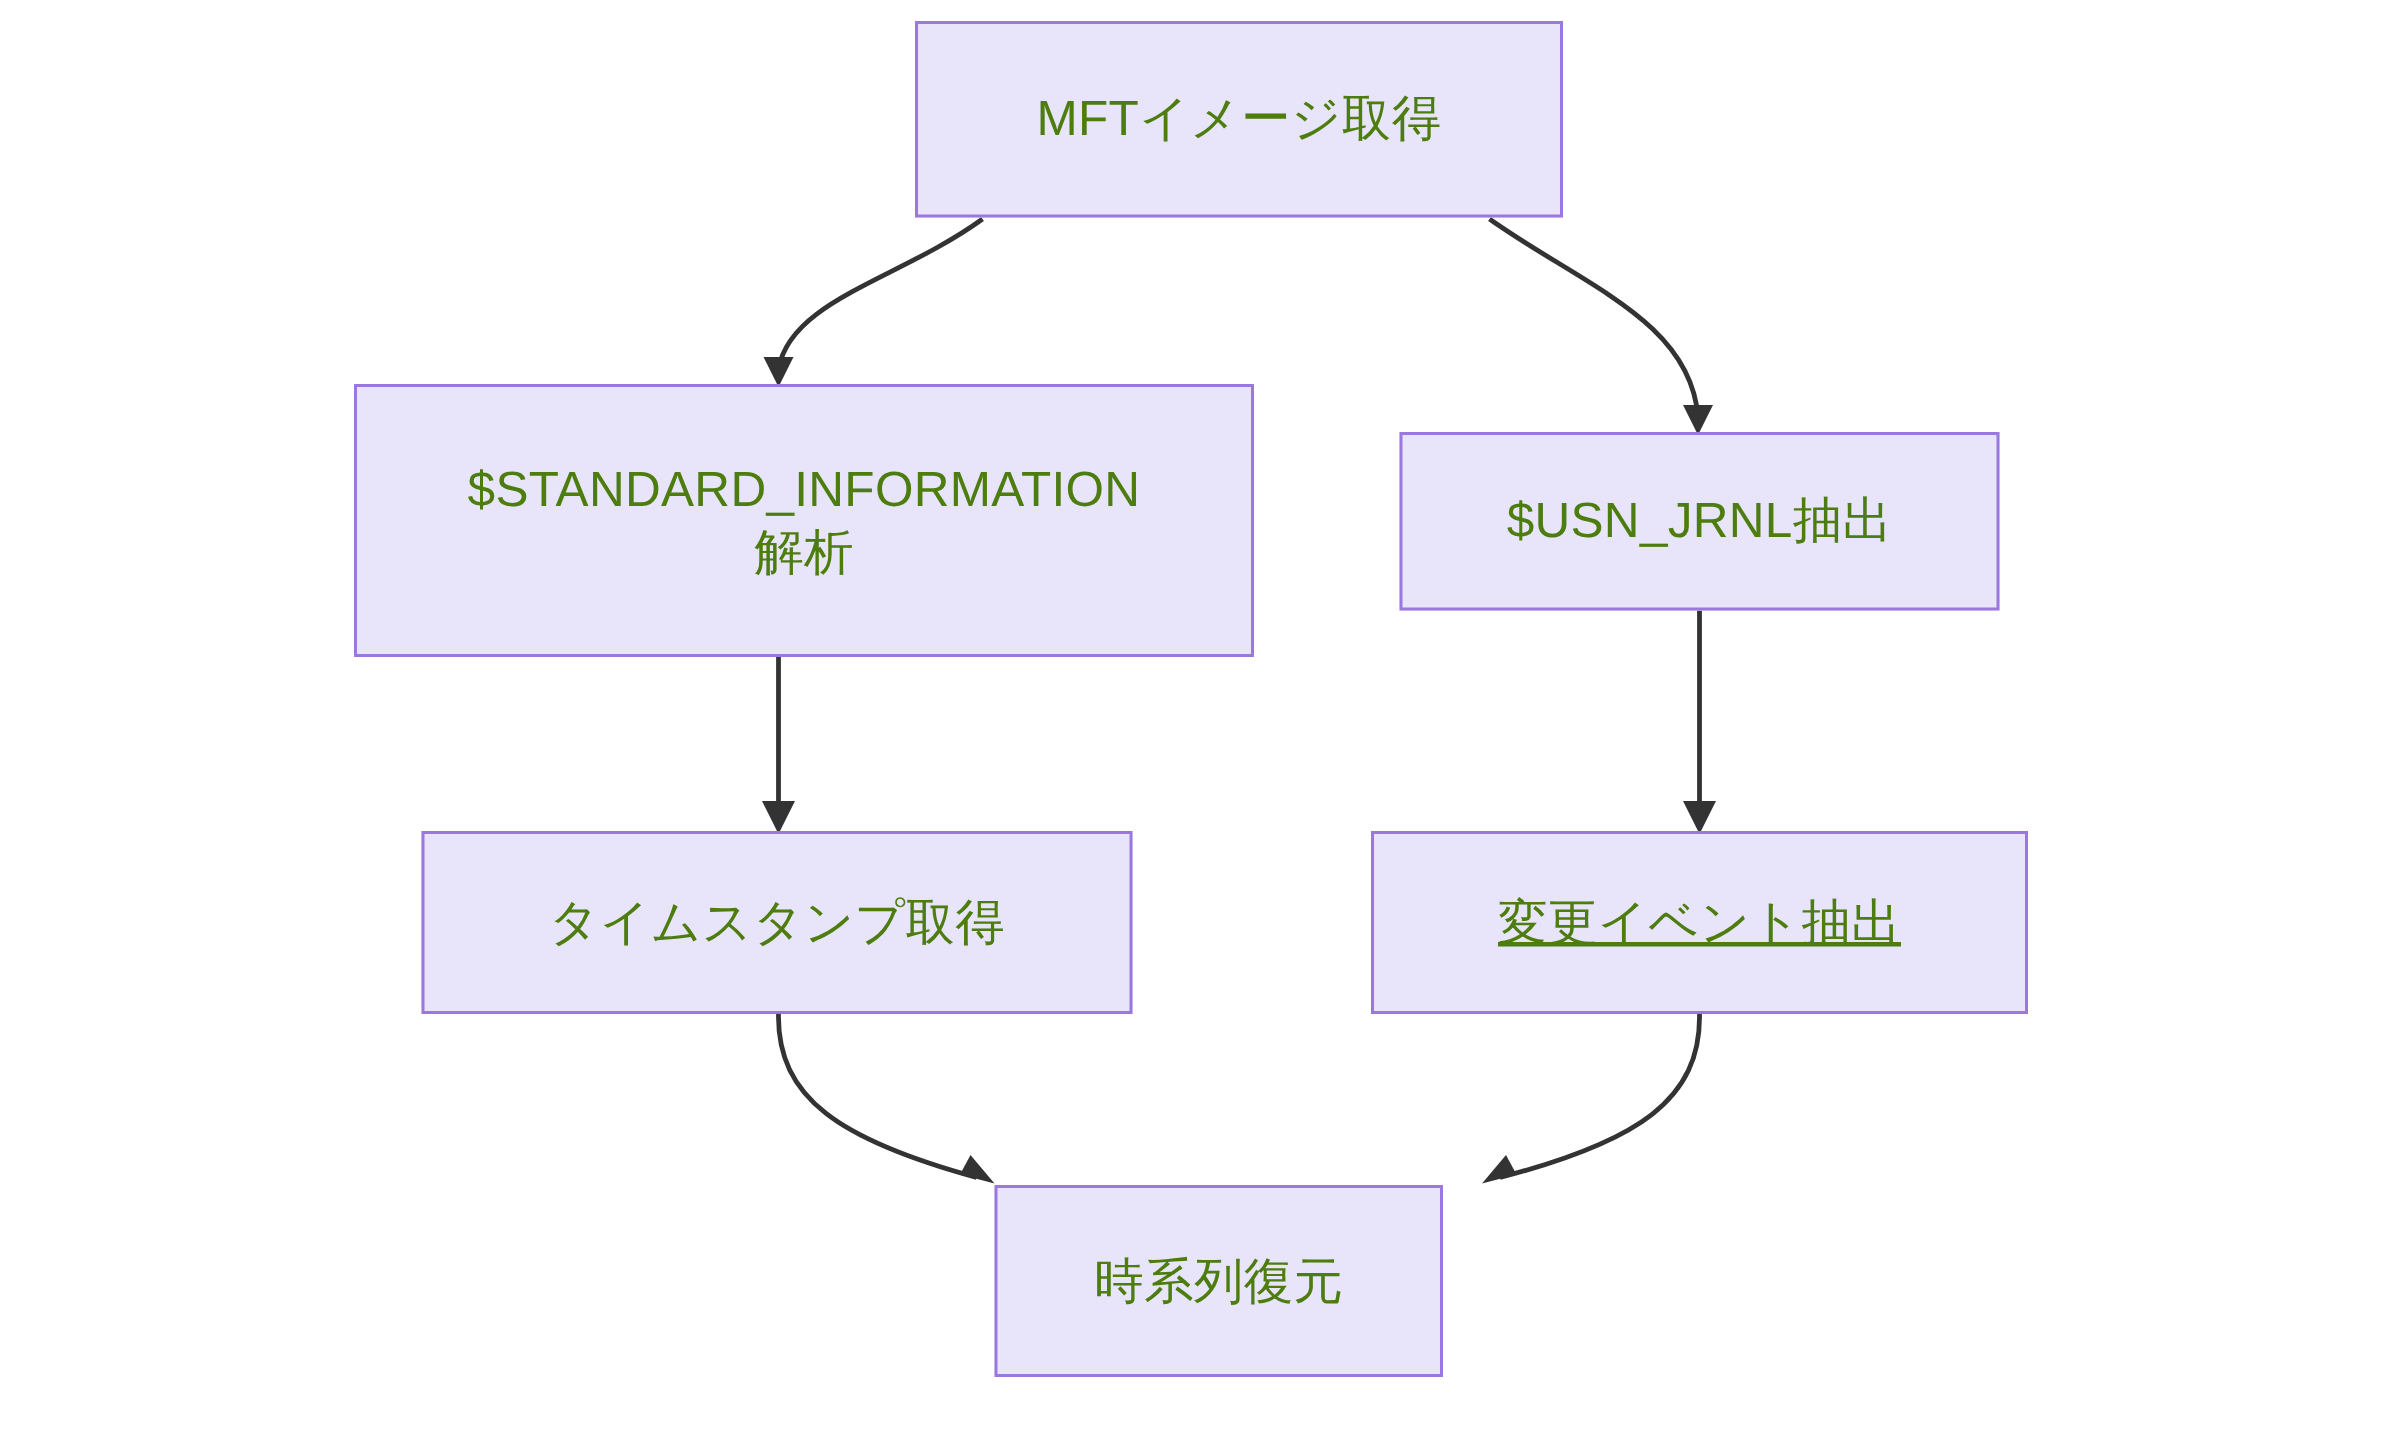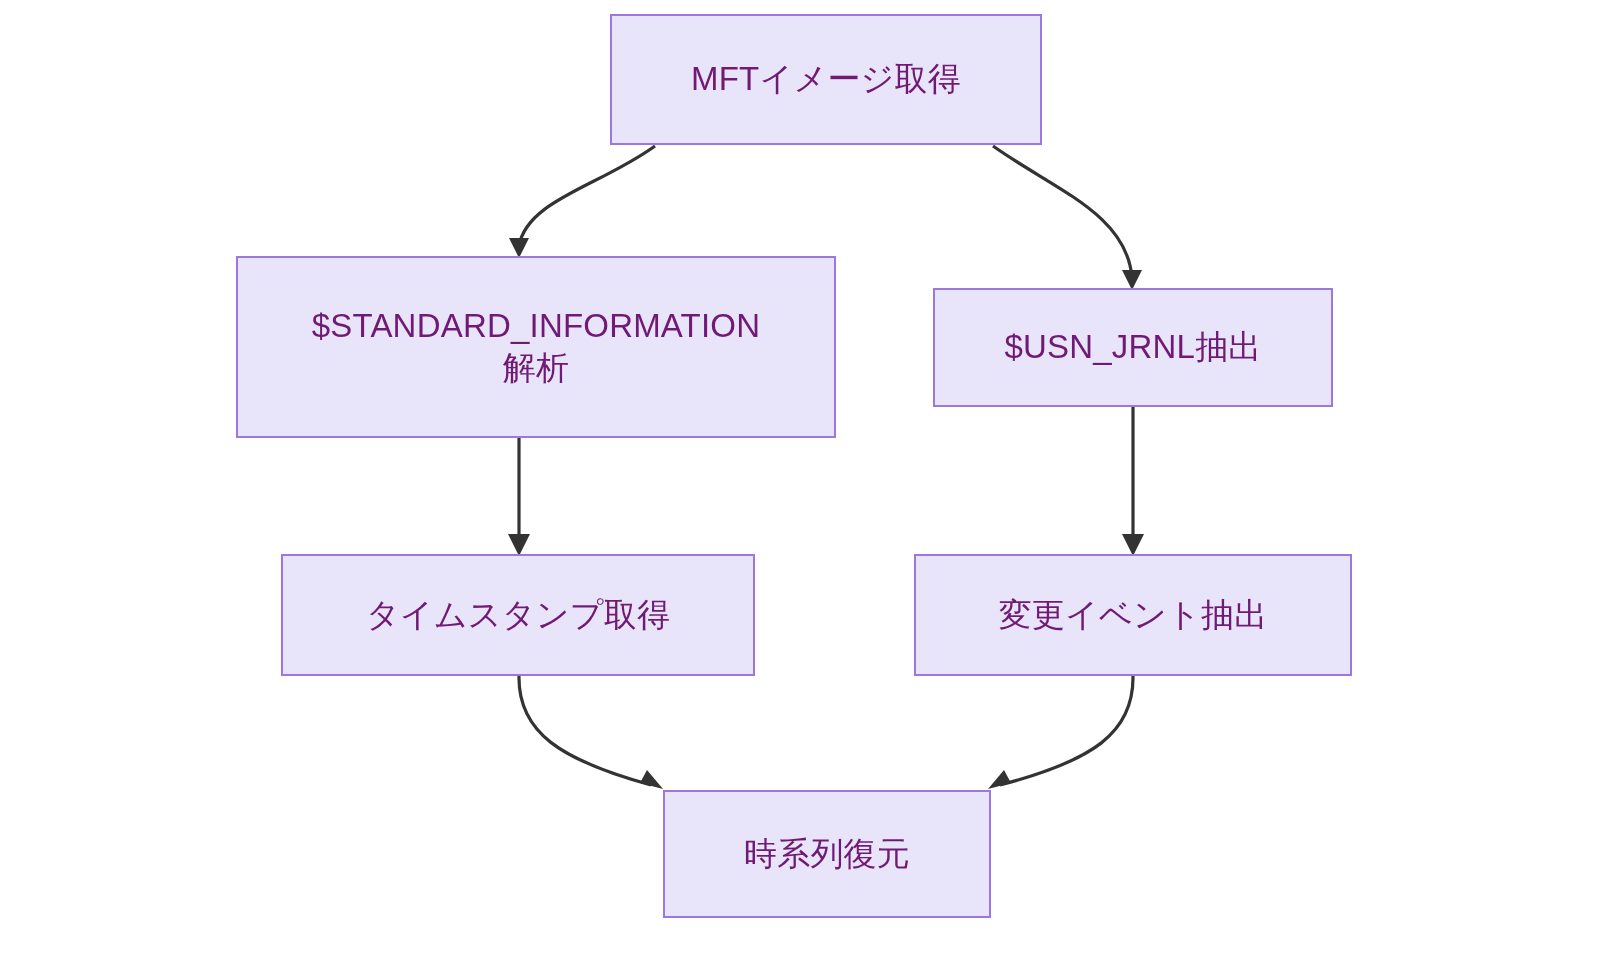--- a/index.html
+++ b/index.html
@@ -28,21 +28,21 @@
   }
   .node {
     position: absolute;
     box-sizing: border-box;
     background: #e8e4f9;
     border: 2px solid #9a78e0;
     display: flex;
     align-items: center;
     justify-content: center;
     text-align: center;
-    color: #701a75;
+    color: #4d7c0f;
     font-size: 33px;
     line-height: 1.28;
     font-weight: 400;
     letter-spacing: 0.2px;
     white-space: pre-line;
     padding: 4px 10px;
   }
   .edge-path {
     fill: none;
     stroke: #333333;
@@ -94,17 +94,17 @@
 
   <div class="node" style="left:610px; top:14px; width:432px; height:131px;">MFTイメージ取得</div>
 
   <div class="node" style="left:220px; top:256px; width:600px; height:182px;margin-left:16px;">$STANDARD_INFORMATION
 解析</div>
 
   <div class="node" style="left:933px; top:288px; width:400px; height:119px;text-align:center;">$USN_JRNL抽出</div>
 
   <div class="node" style="left:281px; top:554px; width:474px; height:122px;">タイムスタンプ取得</div>
 
-  <div class="node" style="left:914px; top:554px; width:438px; height:122px;">変更イベント抽出</div>
+  <div class="node" style="left:914px; top:554px; width:438px; height:122px;text-decoration:underline;">変更イベント抽出</div>
 
-  <div class="node" style="left:663px; top:790px; width:328px; height:128px;">時系列復元</div>
+  <div class="node" style="left:663px; top:790px; width:299px; height:128px;">時系列復元</div>
 
 </div>
 
 </body></html>

